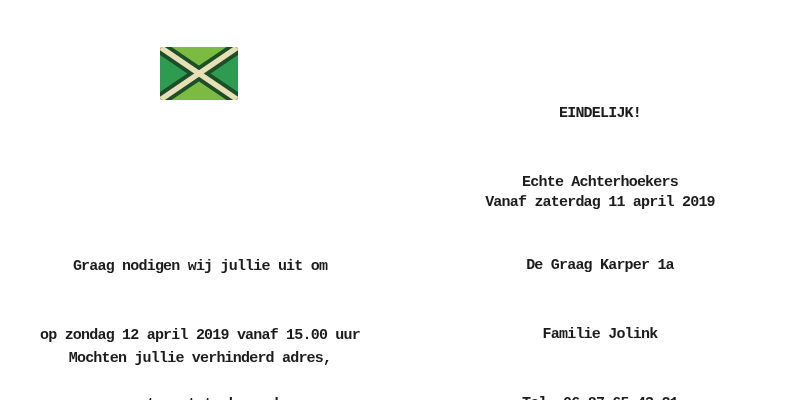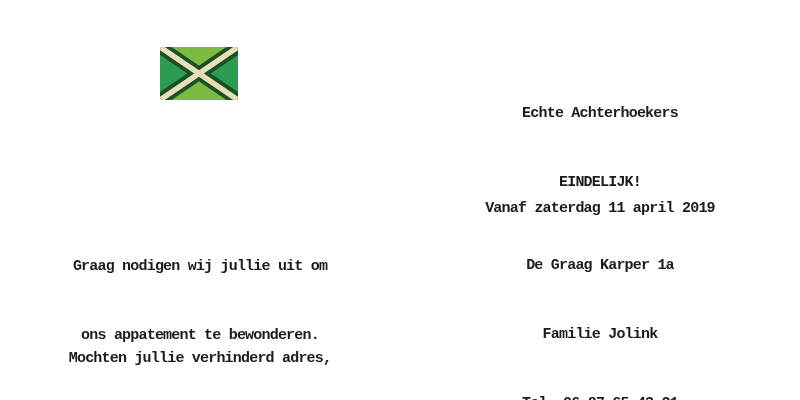--- a/index.html
+++ b/index.html
@@ -38,21 +38,21 @@
     left: 160px;
     top: 47px;
     width: 78px;
     height: 53px;
   }
   .flag-wrap svg { display: block; }
   .block-invitation { top: 209px; }
   .block-rsvp       { top: 301px; }
   
   .block-headline   { top: 56px;  }
-  .block-moving     { top: 151px; }
+  .block-moving     { top: 145px; }
   .block-address    { top: 208px; }
   .block-contact    { top: 277px; }
 </style>
 </head>
 <body>
 
 <div class="card">
 
   <div class="half left">
 
@@ -68,35 +68,36 @@
           <polygon points="0,0 39,26.5 0,53" fill="#2e9c50"></polygon>
           <polygon points="78,0 39,26.5 78,53" fill="#2e9c50"></polygon>
           <path d="M-3,-2 L81,55 M81,-2 L-3,55" fill="none" stroke-width="13" stroke="#1c4f28"></path>
           <path d="M-3,-2 L81,55 M81,-2 L-3,55" fill="none" stroke-width="5.5" stroke="#e7dfb5"></path>
         </g>
       </svg>
     </div>
 
     <div class="textblock block-invitation">
       <div>Graag nodigen wij jullie uit om</div>
+      <div>op zondag 12 april 2019 vanaf 15.00 uur</div>
       <div>ons appatement te bewonderen.</div>
     </div>
 
     <div class="textblock block-rsvp">
       <div>Mochten jullie verhinderd adres,</div>
       
     </div>
 
   </div>
 
   <div class="half right">
 
     <div class="textblock block-headline">
+      <div>EINDELIJK!</div>
       <div>Echte Achterhoekers</div>
-      <div>EINDELIJK!</div>
     </div>
 
     <div class="textblock block-moving">
       <div>Vanaf zaterdag 11 april 2019</div>
     </div>
 
     <div class="textblock block-address">
       <div>De Graag Karper 1a</div>
     </div>
 

